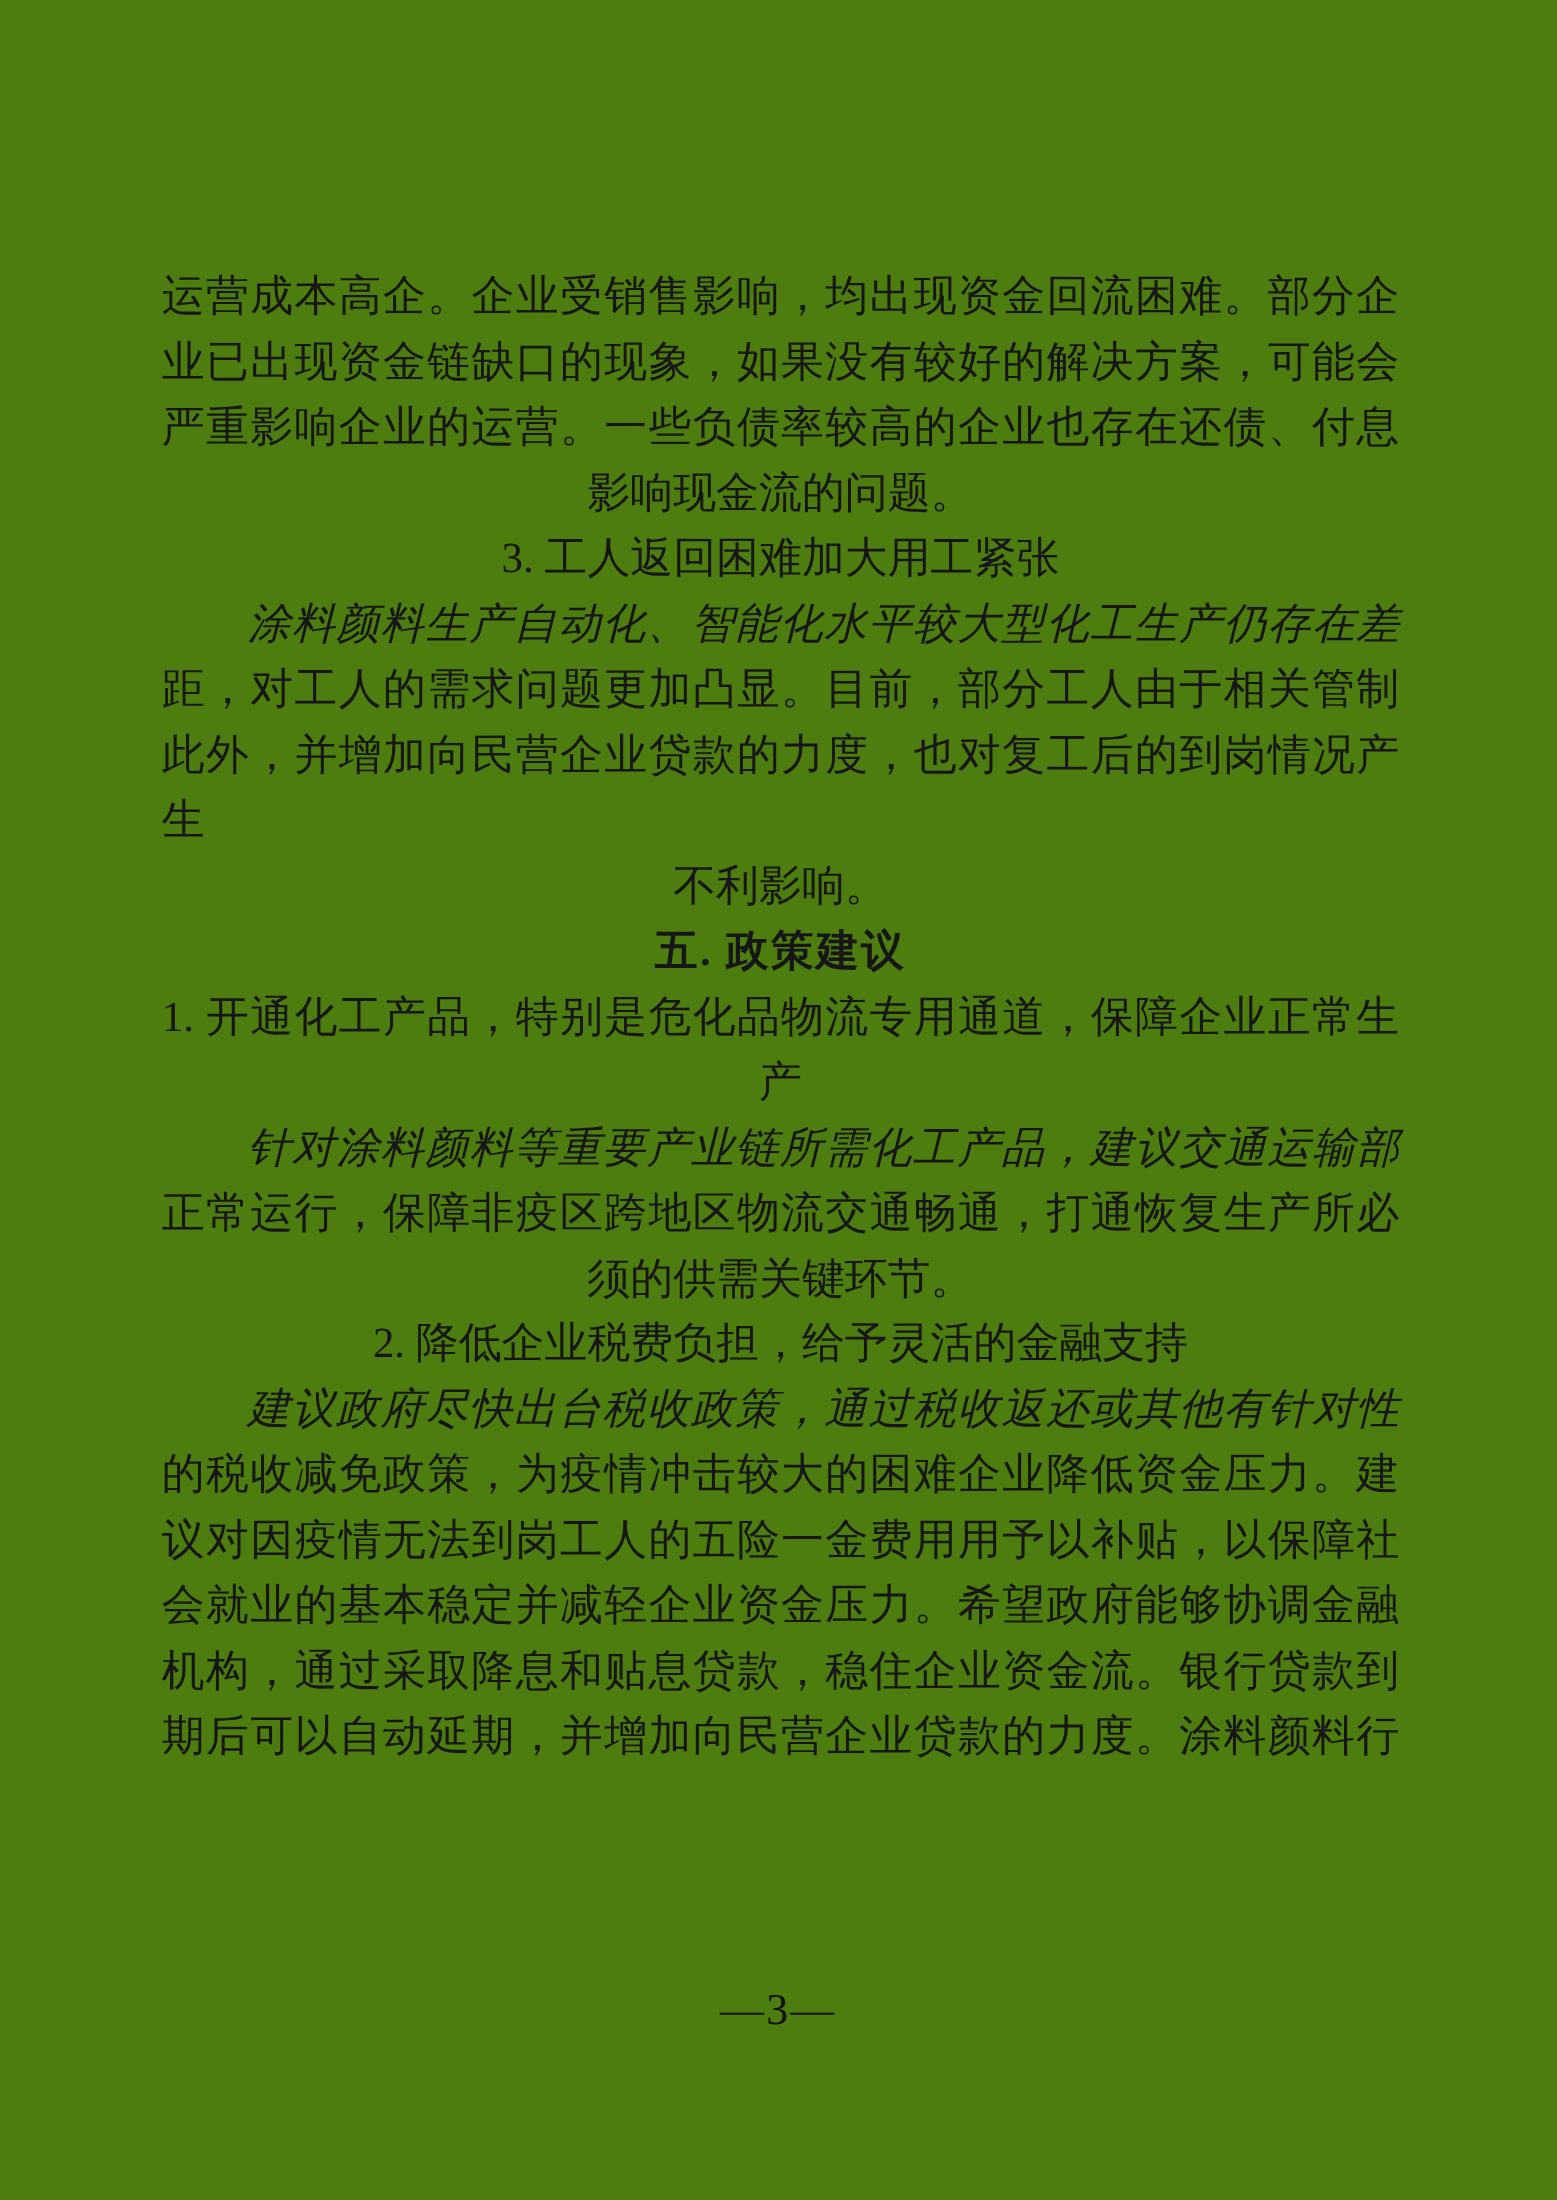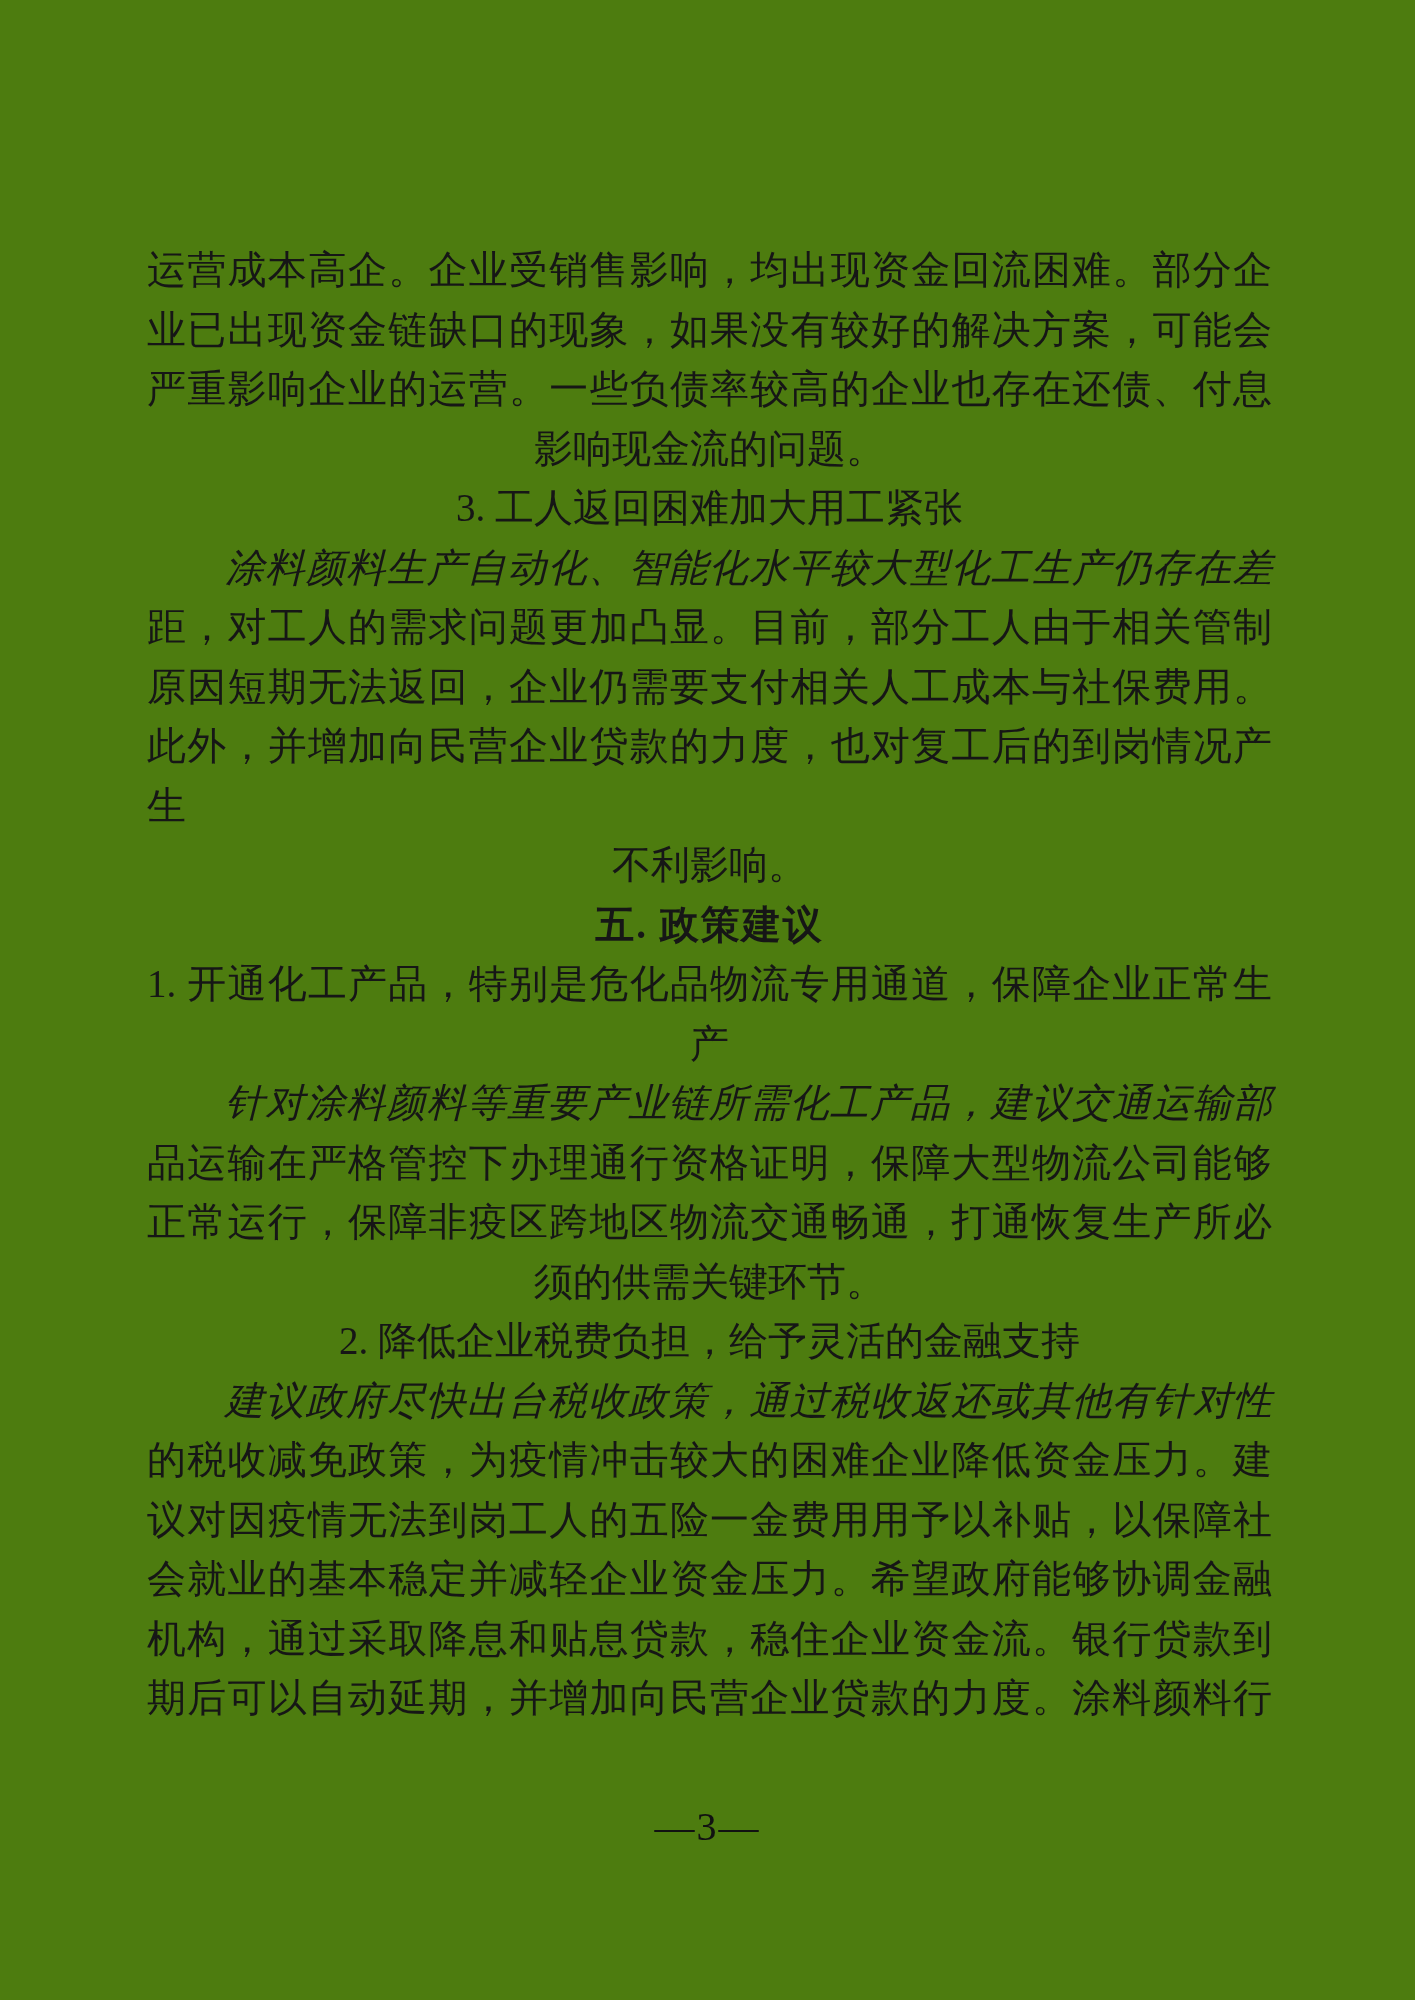--- a/index.html
+++ b/index.html
@@ -58,28 +58,26 @@
 
 <div class="page">
   <div class="textblock">
     <div class="ln j">运营成本高企。企业受销售影响，均出现资金回流困难。部分企</div>
     <div class="ln j">业已出现资金链缺口的现象，如果没有较好的解决方案，可能会</div>
     <div class="ln j">严重影响企业的运营。一些负债率较高的企业也存在还债、付息</div>
     <div class="ln">影响现金流的问题。</div>
     <div class="ln">3. 工人返回困难加大用工紧张</div>
     <div class="ln j ind">涂料颜料生产自动化、智能化水平较大型化工生产仍存在差</div>
     <div class="ln j">距，对工人的需求问题更加凸显。目前，部分工人由于相关管制</div>
-    <div class="ln j">原因短期无法返回，企业仍需要支付相关人工成本与社保费用。</div>
     <div class="ln j">此外，并增加向民营企业贷款的力度，也对复工后的到岗情况产生</div>
     <div class="ln">不利影响。</div>
     <div class="ln head">五. 政策建议</div>
     <div class="ln j">1. 开通化工产品，特别是危化品物流专用通道，保障企业正常生</div>
     <div class="ln">产</div>
     <div class="ln j ind">针对涂料颜料等重要产业链所需化工产品，建议交通运输部</div>
-    <div class="ln j">品运输在严格管控下办理通行资格证明，保障大型物流公司能够</div>
     <div class="ln j">正常运行，保障非疫区跨地区物流交通畅通，打通恢复生产所必</div>
     <div class="ln">须的供需关键环节。</div>
     <div class="ln">2. 降低企业税费负担，给予灵活的金融支持</div>
     <div class="ln j ind">建议政府尽快出台税收政策，通过税收返还或其他有针对性</div>
     <div class="ln j">的税收减免政策，为疫情冲击较大的困难企业降低资金压力。建</div>
     <div class="ln j">议对因疫情无法到岗工人的五险一金费用用予以补贴，以保障社</div>
     <div class="ln j">会就业的基本稳定并减轻企业资金压力。希望政府能够协调金融</div>
     <div class="ln j">机构，通过采取降息和贴息贷款，稳住企业资金流。银行贷款到</div>
     <div class="ln j">期后可以自动延期，并增加向民营企业贷款的力度。涂料颜料行</div>
   </div>

